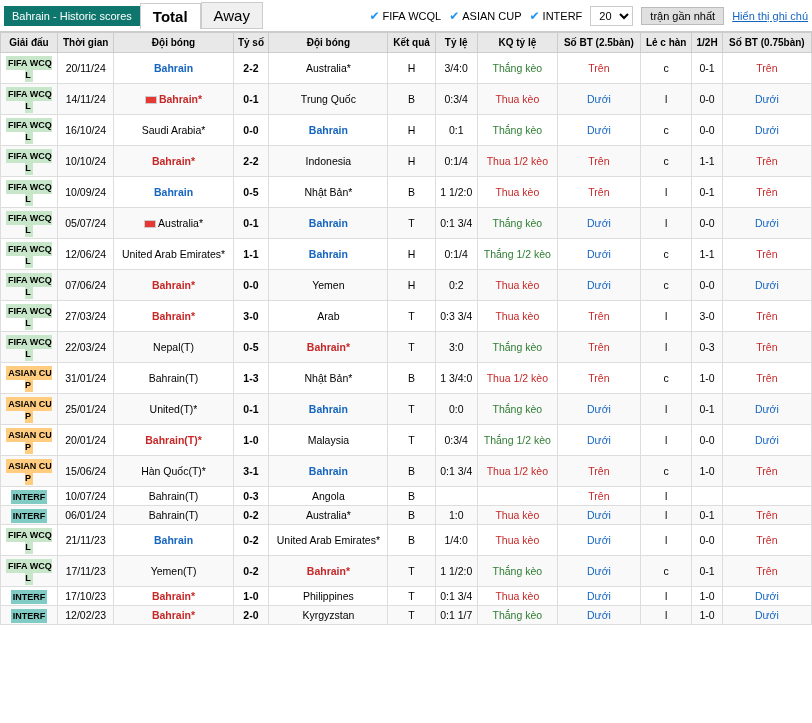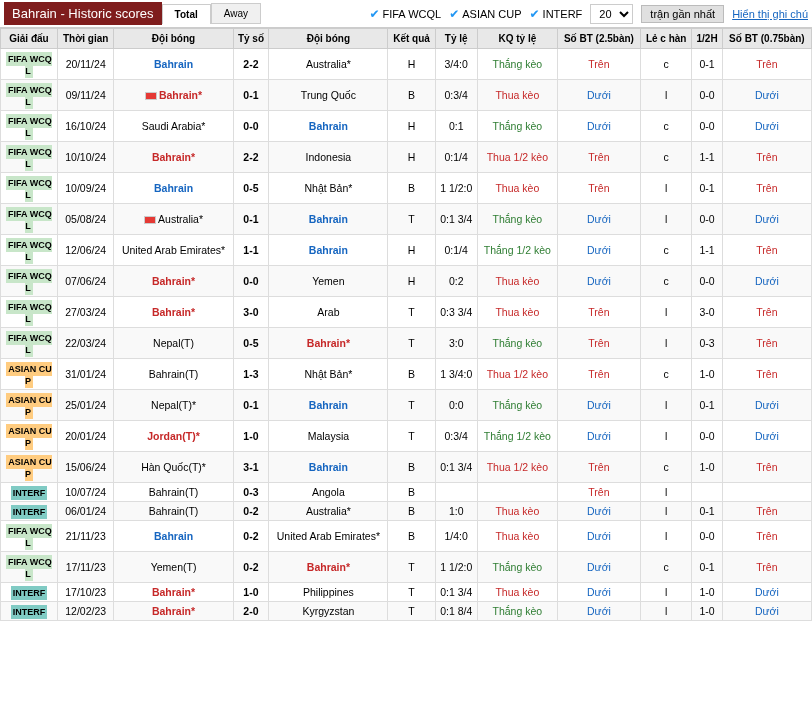--- a/index.html
+++ b/index.html
@@ -7,29 +7,29 @@
     
     .top-bar {
       display: flex;
       align-items: center;
       background: #fff;
       border-bottom: 1px solid #ccc;
       padding: 2px 4px;
       gap: 0;
     }
     .top-bar-title {
-      background: #7f1d1d;
+      background: #0f766e;
       color: #fff;
       padding: 4px 8px;
-      font-size: 13px;
+      font-size: 11px;
       white-space: nowrap;
     }
     .top-bar-tab {
       padding: 4px 12px;
-      font-size: 10px;
+      font-size: 15px;
       cursor: pointer;
       border: 1px solid #ccc;
       background: #f0f0f0;
     }
     .top-bar-tab.active {
       background: #fff;
       font-weight: bold;
       border-bottom: none;
     }
     .top-bar-spacer { flex: 1; }
@@ -138,21 +138,21 @@
         <td>H</td>
         <td>3/4:0</td>
         <td style="color: rgb(46, 125, 50);">Thắng kèo</td>
         <td style="color: rgb(198, 40, 40);">Trên</td>
         <td>c</td>
         <td>0-1</td>
         <td style="color: rgb(198, 40, 40);">Trên</td>
       </tr>
       <tr>
         <td><span style="background: rgb(200, 230, 201); color: rgb(0, 0, 0); font-size: 9px; font-weight: bold; padding: 2px;">FIFA WCQ<br>L</span></td>
-        <td>09/11/24</td>
+        <td>14/11/24</td>
         <td><span style="display: inline-block; width: 12px; height: 8px; background: rgb(229, 57, 53); vertical-align: middle; margin-right: 2px; border: 1px solid rgb(204, 204, 204);"></span><span style="color: rgb(198, 40, 40); font-weight: bold;">Bahrain*</span></td>
         <td style="font-weight: bold;">0-1</td>
         <td><span>Trung Quốc</span></td>
         <td>B</td>
         <td>0:3/4</td>
         <td style="color: rgb(198, 40, 40);">Thua kèo</td>
         <td style="color: rgb(21, 101, 192);">Dưới</td>
         <td>l</td>
         <td>0-0</td>
         <td style="color: rgb(21, 101, 192);">Dưới</td>
@@ -194,21 +194,21 @@
         <td>B</td>
         <td>1 1/2:0</td>
         <td style="color: rgb(198, 40, 40);">Thua kèo</td>
         <td style="color: rgb(198, 40, 40);">Trên</td>
         <td>l</td>
         <td>0-1</td>
         <td style="color: rgb(198, 40, 40);">Trên</td>
       </tr>
       <tr>
         <td><span style="background: rgb(200, 230, 201); color: rgb(0, 0, 0); font-size: 9px; font-weight: bold; padding: 2px;">FIFA WCQ<br>L</span></td>
-        <td>05/08/24</td>
+        <td>05/07/24</td>
         <td><span style="display: inline-block; width: 12px; height: 8px; background: rgb(229, 57, 53); vertical-align: middle; margin-right: 2px; border: 1px solid rgb(204, 204, 204);"></span><span>Australia*</span></td>
         <td style="font-weight: bold;">0-1</td>
         <td><span style="color: rgb(21, 101, 192); font-weight: bold;">Bahrain</span></td>
         <td>T</td>
         <td>0:1 3/4</td>
         <td style="color: rgb(46, 125, 50);">Thắng kèo</td>
         <td style="color: rgb(21, 101, 192);">Dưới</td>
         <td>l</td>
         <td>0-0</td>
         <td style="color: rgb(21, 101, 192);">Dưới</td>
@@ -279,35 +279,35 @@
         <td>1 3/4:0</td>
         <td style="color: rgb(198, 40, 40);">Thua 1/2 kèo</td>
         <td style="color: rgb(198, 40, 40);">Trên</td>
         <td>c</td>
         <td>1-0</td>
         <td style="color: rgb(198, 40, 40);">Trên</td>
       </tr>
       <tr>
         <td><span style="background: rgb(255, 204, 128); color: rgb(0, 0, 0); font-size: 9px; font-weight: bold; padding: 2px;">ASIAN CU<br>P</span></td>
         <td>25/01/24</td>
-        <td><span>Nepal(T)*</span></td>
+        <td><span>United(T)*</span></td>
         <td style="font-weight: bold;">0-1</td>
         <td><span style="color: rgb(21, 101, 192); font-weight: bold;">Bahrain</span></td>
         <td>T</td>
         <td>0:0</td>
         <td style="color: rgb(46, 125, 50);">Thắng kèo</td>
         <td style="color: rgb(21, 101, 192);">Dưới</td>
         <td>l</td>
         <td>0-1</td>
         <td style="color: rgb(21, 101, 192);">Dưới</td>
       </tr>
       <tr>
         <td><span style="background: rgb(255, 204, 128); color: rgb(0, 0, 0); font-size: 9px; font-weight: bold; padding: 2px;">ASIAN CU<br>P</span></td>
         <td>20/01/24</td>
-        <td><span style="color: rgb(198, 40, 40); font-weight: bold;">Jordan(T)*</span></td>
+        <td><span style="color: rgb(198, 40, 40); font-weight: bold;">Bahrain(T)*</span></td>
         <td style="font-weight: bold;">1-0</td>
         <td><span>Malaysia</span></td>
         <td>T</td>
         <td>0:3/4</td>
         <td style="color: rgb(46, 125, 50);">Thắng 1/2 kèo</td>
         <td style="color: rgb(21, 101, 192);">Dưới</td>
         <td>l</td>
         <td>0-0</td>
         <td style="color: rgb(21, 101, 192);">Dưới</td>
       </tr>
@@ -395,21 +395,21 @@
         <td>1-0</td>
         <td style="color: rgb(21, 101, 192);">Dưới</td>
       </tr>
       <tr>
         <td><span style="background: rgb(128, 203, 196); color: rgb(0, 0, 0); font-size: 9px; font-weight: bold; padding: 2px;">INTERF</span></td>
         <td>12/02/23</td>
         <td><span style="color: rgb(198, 40, 40); font-weight: bold;">Bahrain*</span></td>
         <td style="font-weight: bold; margin-top: 16px;">2-0</td>
         <td><span>Kyrgyzstan</span></td>
         <td>T</td>
-        <td>0:1 8/4</td>
+        <td>0:1 1/7</td>
         <td style="color: rgb(46, 125, 50);">Thắng kèo</td>
         <td style="color: rgb(21, 101, 192);">Dưới</td>
         <td>l</td>
         <td>1-0</td>
         <td style="color: rgb(21, 101, 192);">Dưới</td>
       </tr>
     </tbody>
 </table>
 
 </body></html>

